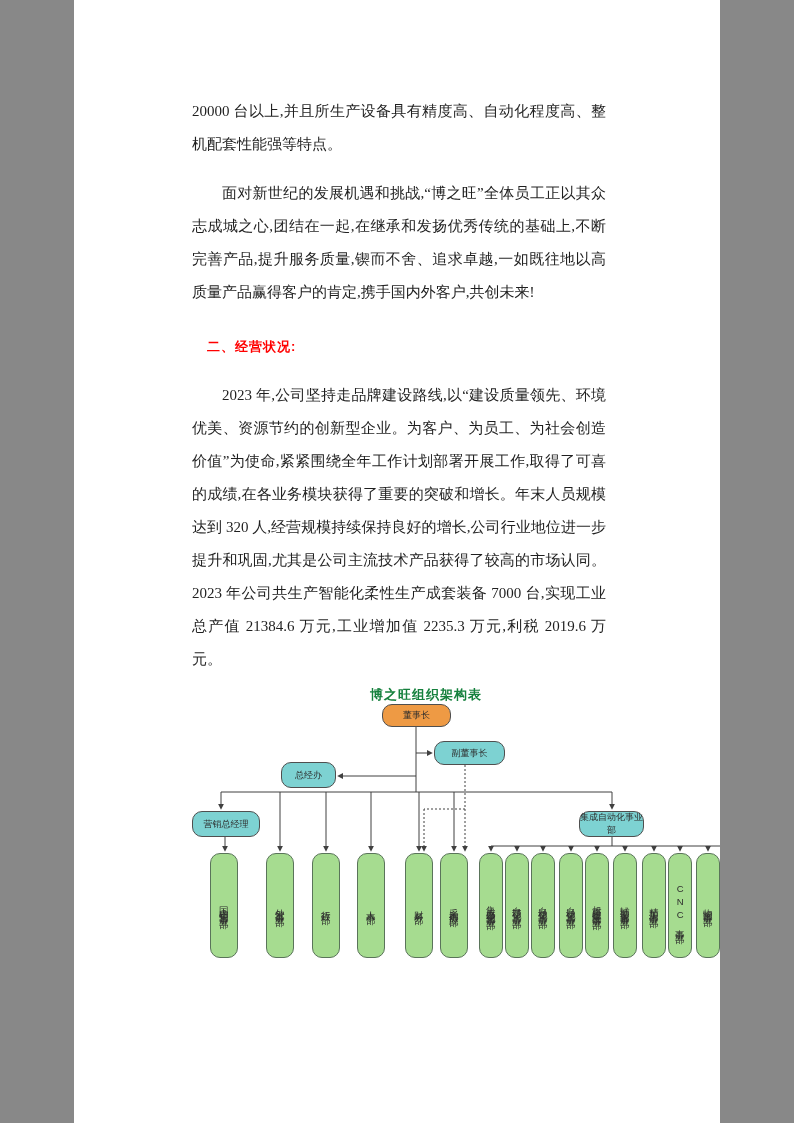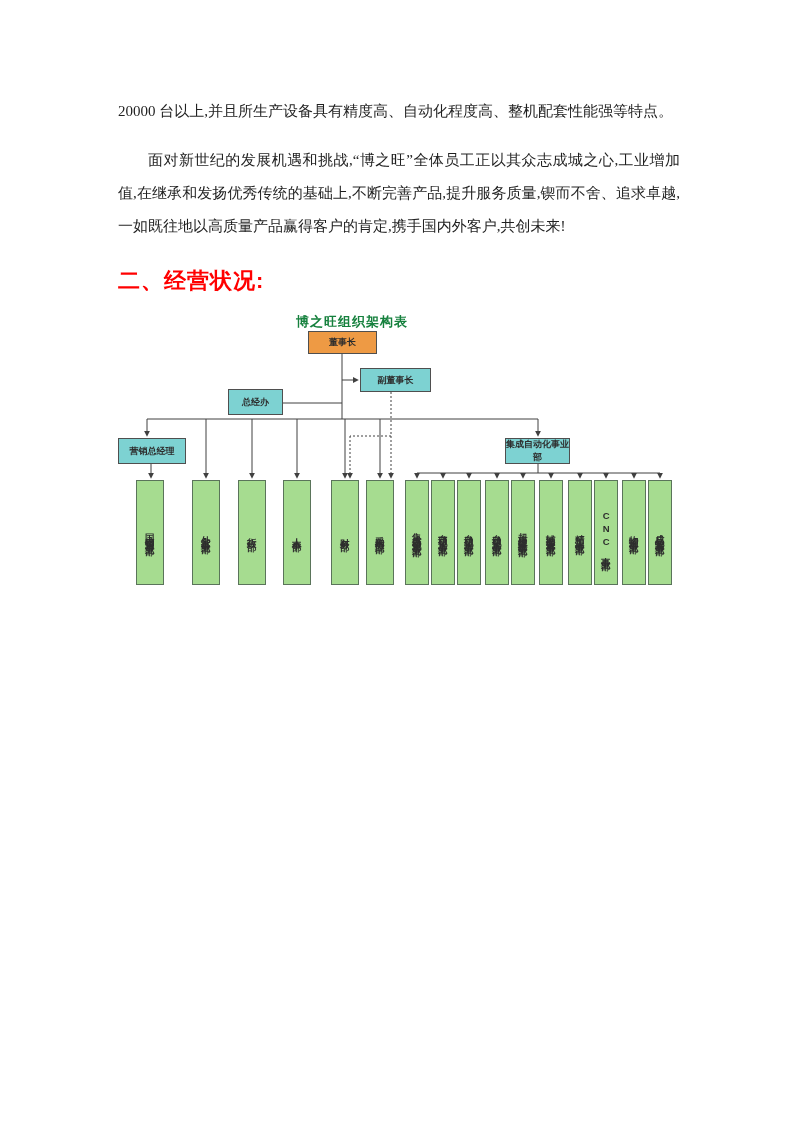--- a/index.html
+++ b/index.html
@@ -1,50 +1,50 @@
 <!DOCTYPE html>
 <html><head>
 <meta charset="utf-8">
 <style>
   html,body{margin:0;padding:0;background:#888;}
   .page{
-    width:794px;height:1123px;background:#ffffff;margin:0 auto;
+    width:646px;height:1123px;background:#ffffff;margin:0 auto;
     position:relative;box-sizing:border-box;
     padding:95px 114px 0 118px;
     font-family:"Liberation Serif","DejaVu Serif",serif;
     color:#1a1a1a;overflow:hidden;
   }
   p.body-text{
     margin:0;font-size:15px;line-height:33px;text-align:justify;
     text-indent:2em;color:#1f1f1f;
   }
   p.body-text.no-indent{text-indent:0;}
   p.body-text + p.body-text{margin-top:16px;}
   h2.section-heading{
-    margin:25px 0 19px 0;font-family:"Liberation Sans","DejaVu Sans",sans-serif;
-    font-weight:700;font-size:22px;line-height:26px;color:#ff0000;letter-spacing:1px;
+    margin:25px 0 19px 15px;font-family:"Liberation Sans","DejaVu Sans",sans-serif;
+    font-weight:700;font-size:13px;line-height:26px;color:#ff0000;letter-spacing:1px;
   }
   
   .org-chart{position:relative;width:600px;height:288px;margin:10px 0 0 -8px;
     font-family:"Liberation Sans","DejaVu Sans",sans-serif;}
   .org-lines{position:absolute;left:0;top:0;}
   .org-title{
     position:absolute;left:186px;top:0;font-size:13px;font-weight:700;color:#15803d;
     letter-spacing:1px;
   }
   .org-box{
     position:absolute;box-sizing:border-box;display:flex;align-items:center;justify-content:center;
     font-size:9px;color:#2d2d2d;text-align:center;
-    border:1px solid #4f4f4f;border-radius:0;font-weight:bold;
+    border:1px solid #4f4f4f;border-radius:10px;
   }
   .org-box.orange{background:#ee9a44;}
   .org-box.teal{background:#7dd2d2;}
   .org-box.chairman{left:198px;top:18px;width:69px;height:23px;}
   .org-box.vice{left:250px;top:55px;width:71px;height:24px;}
-  .org-box.office{left:97px;top:76px;width:55px;height:26px;margin-left:21px;}
+  .org-box.office{left:97px;top:76px;width:55px;height:26px;}
   .org-box.mkt{left:8px;top:125px;width:68px;height:26px;}
   .org-box.prod{left:395px;top:125px;width:65px;height:26px;}
   .org-box.dept{
     background:#a6dc90;border-color:#5a745a;top:167px;height:105px;
     writing-mode:vertical-rl;text-orientation:upright;
     font-size:9.5px;letter-spacing:2px;line-height:1;padding:2px 0;
   }
   .d1{left:26px;width:28px;}  .d2{left:82px;width:28px;}
   .d3{left:128px;width:28px;} .d4{left:173px;width:28px;}
   .d5{left:221px;width:28px;} .d6{left:256px;width:28px;}
@@ -57,24 +57,25 @@
   .org-lines line.dash{stroke-dasharray:2,2;}
 </style>
 </head>
 <body>
 
 <div class="page">
 
   <p class="body-text no-indent">20000 台以上,并且所生产设备具有精度高、自动化程度高、整机配套性能强等特点。</p>
 
 
-  <p class="body-text">面对新世纪的发展机遇和挑战,“博之旺”全体员工正以其众志成城之心,工业增加值,在继承和发扬优秀传统的基础上,不断完善产品,提升服务质量,锲而不舍、追求卓越,一如既往地以高质量产品赢得客户的肯定,携手国内外客户,共创未来!</p>
+  <p class="body-text">面对新世纪的发展机遇和挑战,“博之旺”全体员工正以其众志成城之心,团结在一起,在继承和发扬优秀传统的基础上,不断完善产品,提升服务质量,锲而不舍、追求卓越,一如既往地以高质量产品赢得客户的肯定,携手国内外客户,共创未来!</p>
 
   <h2 class="section-heading">二、经营状况:</h2>
 
+  <p class="body-text">2023 年,公司坚持走品牌建设路线,以“建设质量领先、环境优美、资源节约的创新型企业。为客户、为员工、为社会创造价值”为使命,紧紧围绕全年工作计划部署开展工作,取得了可喜的成绩,在各业务模块获得了重要的突破和增长。年末人员规模达到 320 人,经营规模持续保持良好的增长,公司行业地位进一步提升和巩固,尤其是公司主流技术产品获得了较高的市场认同。2023 年公司共生产智能化柔性生产成套装备 7000 台,实现工业总产值 21384.6 万元,工业增加值 2235.3 万元,利税 2019.6 万元。</p>
 
 
   <div class="org-chart">
 
     <svg class="org-lines" width="600" height="288" viewBox="0 0 600 288">
       <defs>
         <marker id="arr" viewBox="0 0 10 10" refX="2" refY="5" markerWidth="6" markerHeight="6" orient="auto">
           <path d="M0,0 L10,5 L0,10 Z" fill="#404040"></path>
         </marker>
       </defs>

